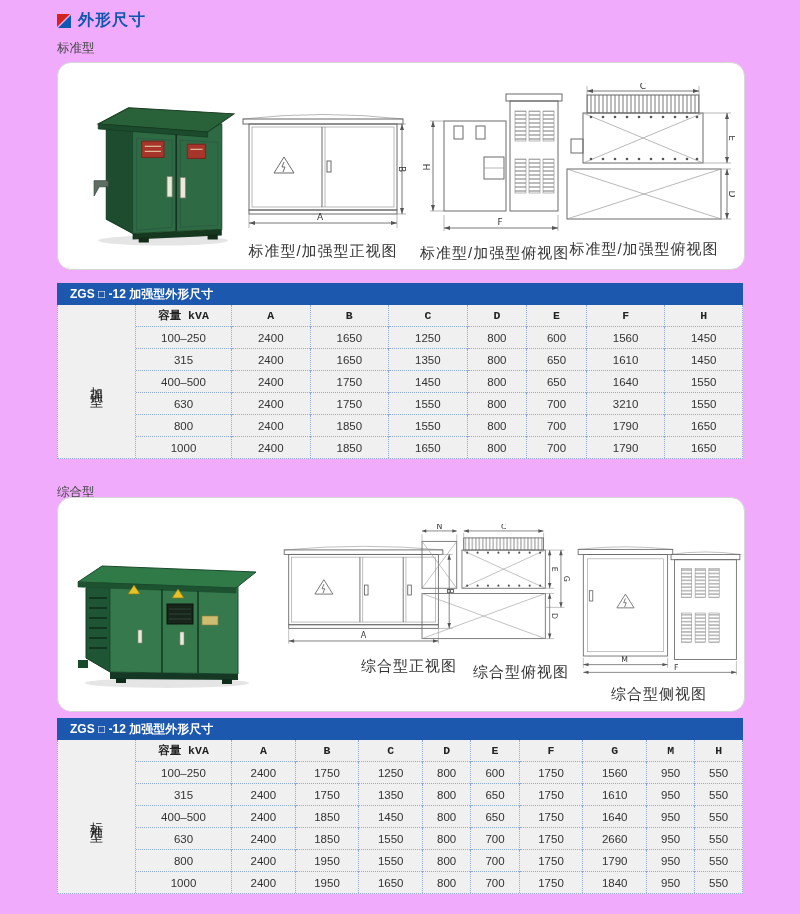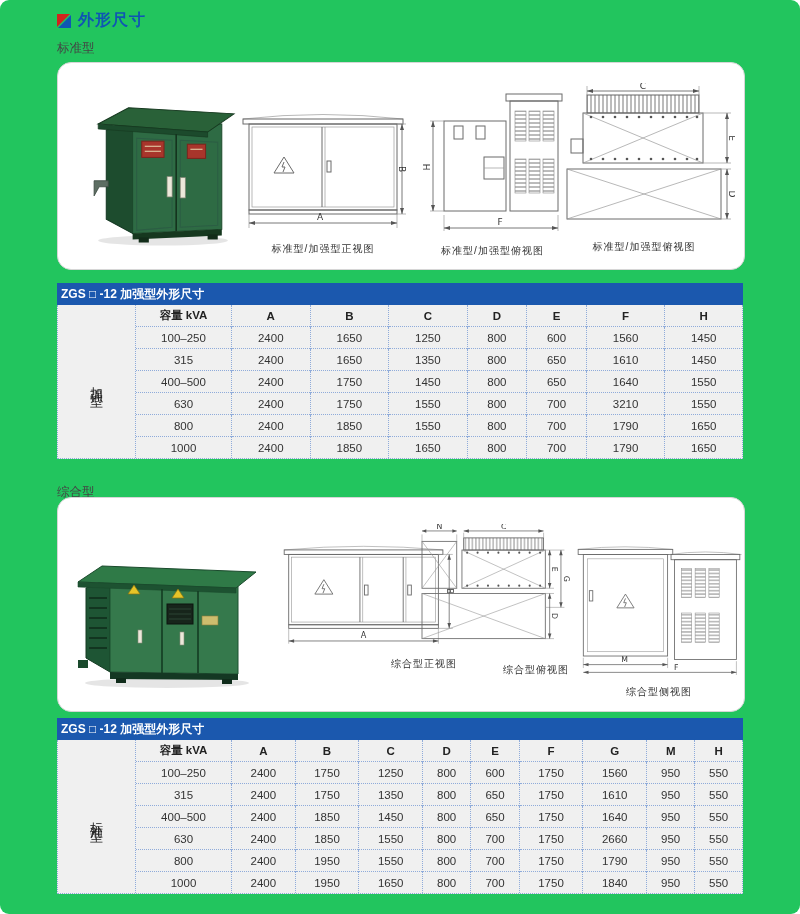--- a/index.html
+++ b/index.html
@@ -1,57 +1,57 @@
 <!DOCTYPE html>
 <html><head>
 <meta charset="utf-8">
 <style>
   html,body{margin:0;padding:0;background:#fff;}
-  .page{position:relative;width:800px;height:914px;background:#22c55e;overflow:hidden;
-        font-family:"Liberation Sans","DejaVu Sans",sans-serif;border-radius:9px;}
+  .page{position:relative;width:800px;height:914px;background:#f0abfc;overflow:hidden;
+        font-family:"Liberation Sans","DejaVu Sans",sans-serif;}
 
   
   .title-row{position:absolute;left:57px;top:10px;display:flex;align-items:center;gap:7px;}
   .split-icon{position:relative;width:14px;height:14px;}
   .split-icon .tri-red{position:absolute;left:0;top:0;width:0;height:0;
       border-top:13px solid #d2231e;border-right:13px solid transparent;}
   .split-icon .tri-blue{position:absolute;right:0;bottom:0;width:0;height:0;
       border-bottom:13px solid #0f56b3;border-left:13px solid transparent;}
   .page-title{font-size:16px;font-weight:bold;color:#0f56b3;letter-spacing:1px;}
 
   .section-label{position:absolute;left:57px;font-size:12.5px;color:#444;}
 
   
   .panel{position:absolute;left:57px;width:686px;border:1px solid #d6d6d6;
          border-radius:14px;background:#fff;}
   .fig{position:absolute;}
-  .fig-caption{font-size:10px;color:#333;text-align:center;margin-top:3px;
+  .fig-caption{font-size:15px;color:#333;text-align:center;margin-top:3px;
                letter-spacing:1px;white-space:nowrap;}
   .cap-right{text-align:right;padding-right:4px;}
   .drawing text{font-family:"DejaVu Sans",sans-serif;font-size:9px;fill:#333;}
   .drawing .shape{stroke:#6b6b6b;fill:none;stroke-width:1;}
   .drawing .light{stroke:#9a9a9a;fill:none;stroke-width:0.7;}
   .drawing .dim{stroke:#555;fill:none;stroke-width:0.8;}
   .drawing .arr{fill:#555;stroke:none;}
 
   
   .tbl{position:absolute;left:57px;width:686px;}
   .tbl-titlebar{height:22px;line-height:22px;background:#1b58ae;color:#fff;
-                font-size:12px;font-weight:bold;padding-left:4px;box-sizing:border-box;}
+                font-size:12px;font-weight:bold;padding-left:13px;box-sizing:border-box;}
   .tbl-body{display:flex;background:#f0f0f0;border:1px dotted #8fabda;border-top:none;
             box-sizing:border-box;}
   .group-cell{width:78px;display:flex;align-items:center;justify-content:center;
               border-right:1px dotted #8fabda;box-sizing:border-box;}
   .vlabel{writing-mode:vertical-rl;text-orientation:upright;font-size:13px;color:#222;
           letter-spacing:4px;line-height:1;}
   table.dim-table{flex:1;border-collapse:collapse;table-layout:fixed;}
   table.dim-table th,table.dim-table td{height:21px;text-align:center;vertical-align:middle;
       font-size:11.5px;color:#333;border-left:1px dotted #8fabda;border-top:1px dotted #8fabda;
       padding:0;font-weight:normal;}
-  table.dim-table th{font-weight:bold;color:#222;}
+  table.dim-table th{font-weight:bold;color:#222;font-family:Liberation Mono, monospace;}
   table.dim-table tr th:first-child,table.dim-table tr td:first-child{border-left:none;}
   table.dim-table thead tr th{border-top:none;}
 </style>
 </head>
 <body>
 
 <div class="page">
 
   <div class="title-row">
     <span class="split-icon">

